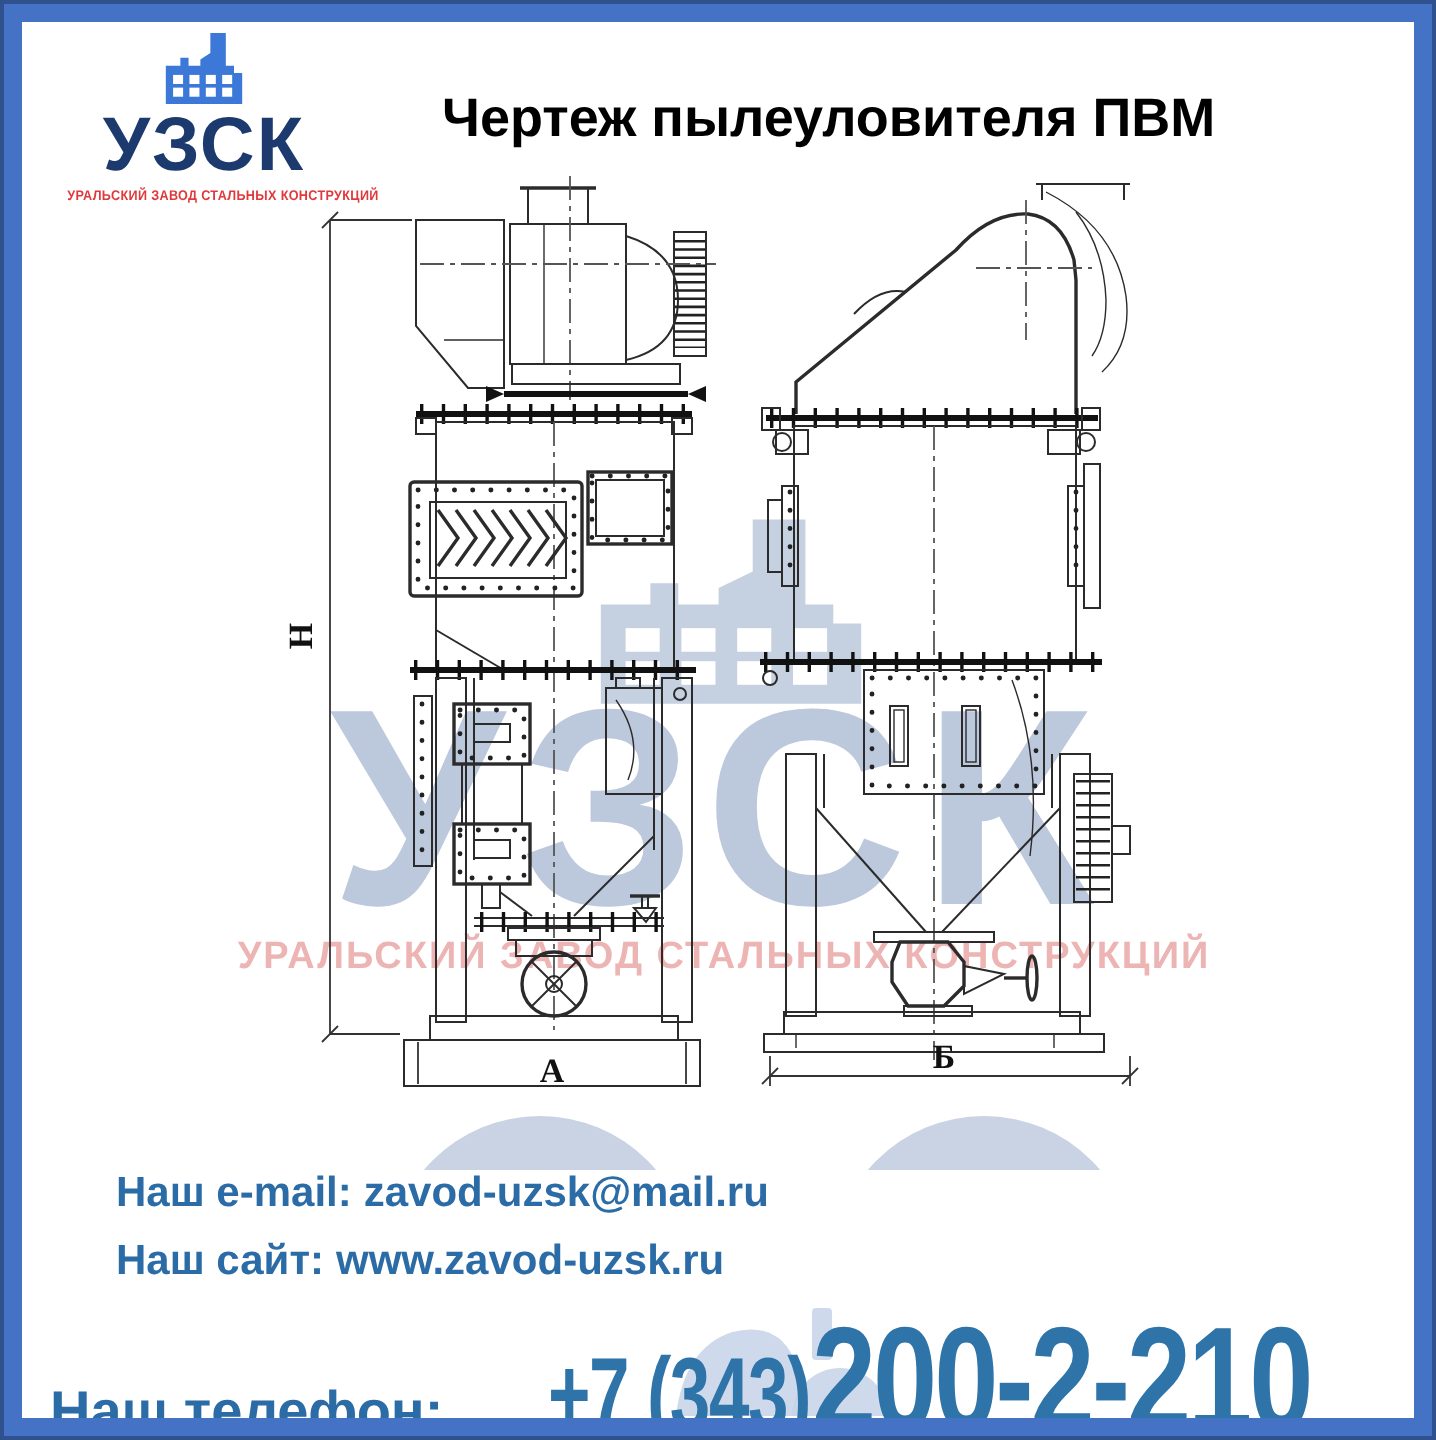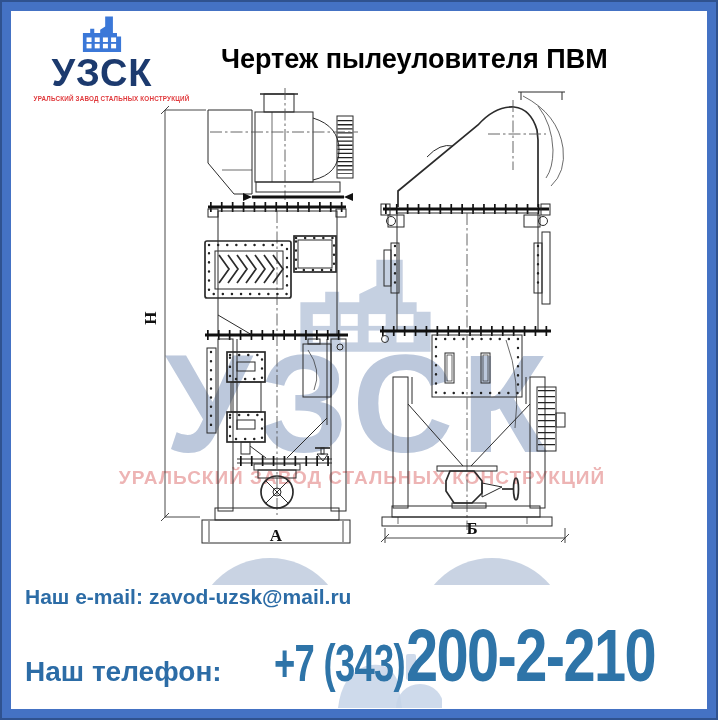--- a/index.html
+++ b/index.html
@@ -29,21 +29,21 @@
   .dim{stroke:#333;stroke-width:.9;fill:none;}
   .dim-label{font-family:"Liberation Serif",serif;font-weight:bold;font-size:17px;fill:#111;}
   .wm-blue{fill:#bcc8dc;}
   .wm-text{font-family:"Liberation Sans",sans-serif;font-weight:bold;letter-spacing:8px;font-size:140px;fill:#bcc8dc;}
   .wm-red{font-family:"Liberation Sans",sans-serif;font-weight:bold;font-size:19px;letter-spacing:1px;fill:#e89b9b;opacity:.75;}
   .hatch15{stroke:#222;stroke-width:15;stroke-dasharray:1.3 2.8;}
   .hatch17{stroke:#222;stroke-width:17;stroke-dasharray:1.2 4.8;}
 
   
   .contacts{position:absolute;left:25px;top:585px;z-index:5;}
-  .contact-line{font-size:21px;font-weight:bold;color:#2c6ca6;margin-bottom:10px;white-space:nowrap;line-height:1.15;}
+  .contact-line{font-size:21px;font-weight:bold;color:#2c6ca6;margin-bottom:10px;white-space:nowrap;line-height:1.15;margin-left:33px;}
   .contact-line .value{margin-left:6px;}
   .phone-row{display:flex;align-items:baseline;color:#2e74a8;margin-top:2px;}
   .phone-label{font-size:28px;font-weight:bold;color:#2c6ca6;line-height:1;}
   .phone-code-wrap{display:inline-block;width:118px;margin-left:52px;}
   .phone-code{display:inline-block;font-size:52px;font-weight:bold;line-height:1;
               transform:scaleX(.7);transform-origin:0 100%;white-space:nowrap;letter-spacing:-1px;}
   .phone-num-wrap{display:inline-block;width:268px;margin-left:14px;}
   .phone-num{display:inline-block;font-size:74px;font-weight:bold;line-height:1;
              transform:scaleX(.78);transform-origin:0 100%;white-space:nowrap;letter-spacing:-2px;}
   .contact-watermark{position:absolute;left:332px;top:628px;z-index:2;}
@@ -297,20 +297,23 @@
   <svg class="contact-watermark" width="110" height="80" viewBox="0 0 110 80">
     <path d="M6 80 Q10 46 34 38 Q58 32 66 54 L70 80 Z" fill="#c6d4e8" opacity=".85"></path>
     <circle cx="88" cy="80" r="24" fill="#c6d4e8" opacity=".85"></circle>
     <rect x="74" y="26" width="10" height="26" rx="2" fill="#c6d4e8" opacity=".85"></rect>
   </svg>
 
   <div class="contacts">
     <div class="contact-line">
       <span>Наш e-mail:</span><span class="value">zavod-uzsk@mail.ru</span>
     </div>
+    <div class="contact-line">
+      <span>Наш сайт:</span><span class="value">www.zavod-uzsk.ru</span>
+    </div>
     <div class="phone-row">
       <span class="phone-label">Наш телефон:</span>
       <span class="phone-code-wrap"><span class="phone-code">+7 (343)</span></span>
       <span class="phone-num-wrap"><span class="phone-num">200-2-210</span></span>
     </div>
   </div>
 
   <div class="border-overlay"></div>
 </div>
 

